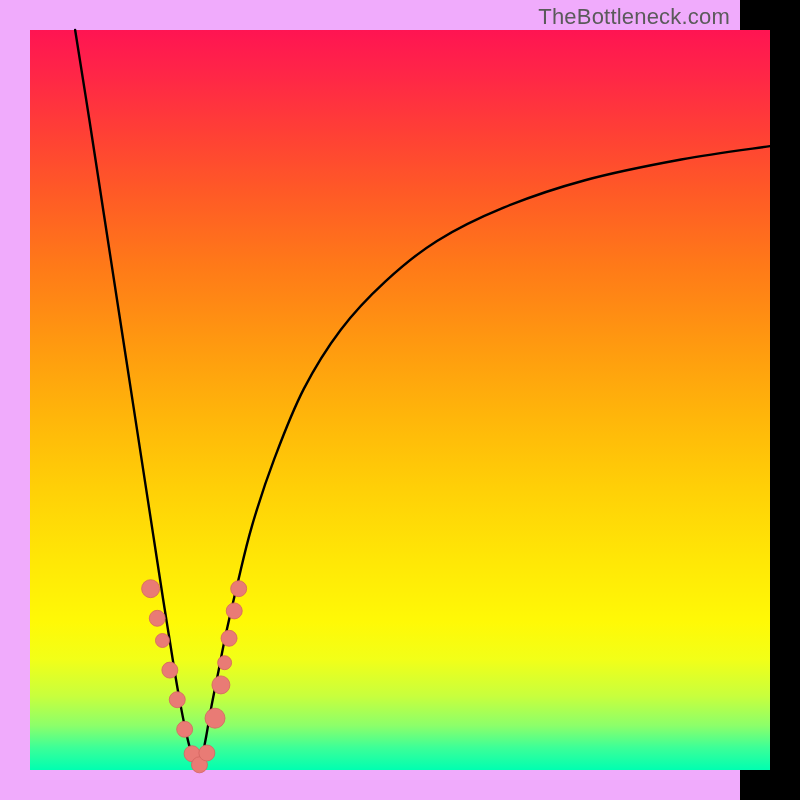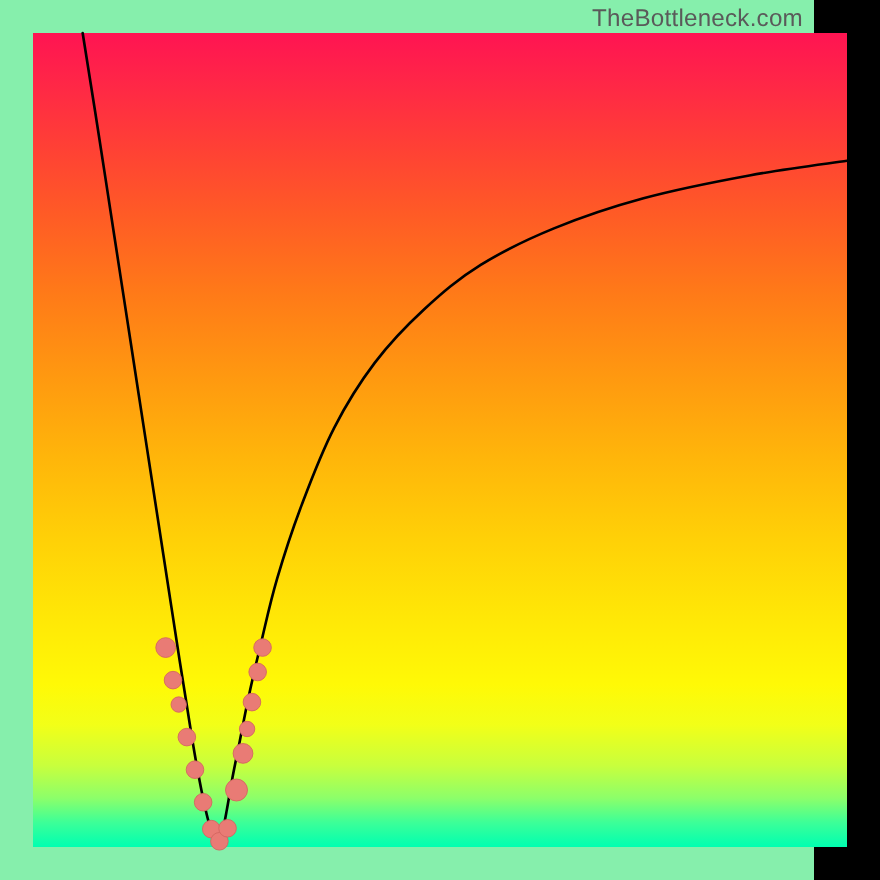--- a/index.html
+++ b/index.html
@@ -8,21 +8,21 @@
     width: 800px;
     height: 800px;
     overflow: hidden;
     background: #000;
     font-family: Arial, Helvetica, sans-serif;
   }
   .frame {
     position: relative;
     width: 740px;
     height: 800px;
-    background: #86efac;
+    background: #f0abfc;
   }
   .plot-area {
     position: absolute;
     left: 30px;
     top: 30px;
     width: 740px;
     height: 740px;
     background: linear-gradient(
       to bottom,
       #ff1452 0%,

